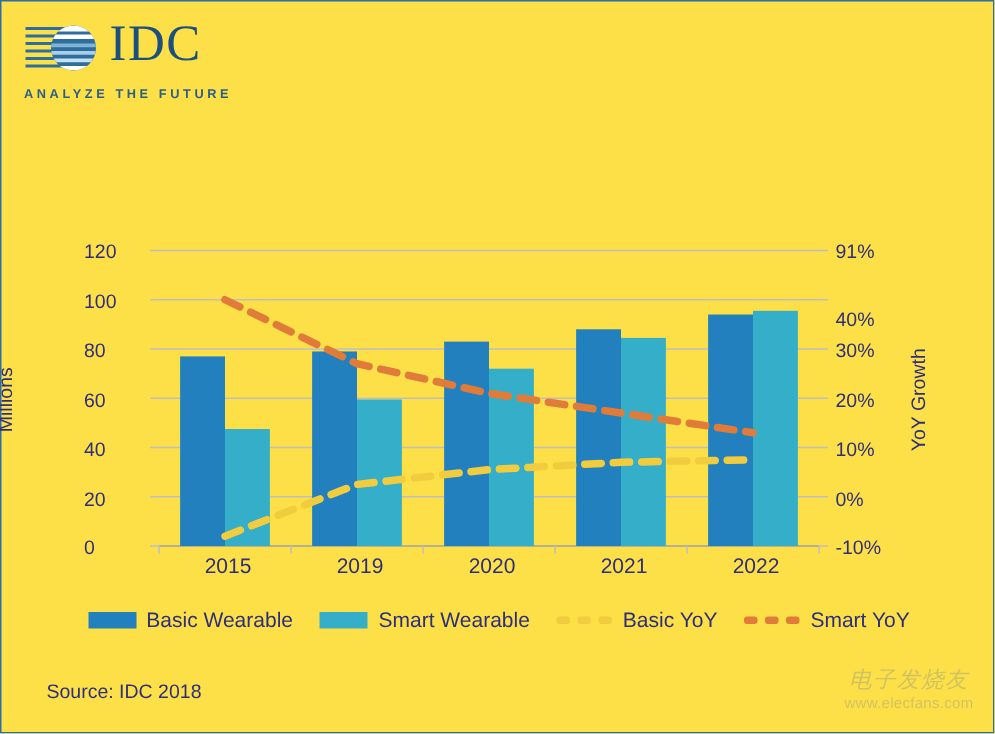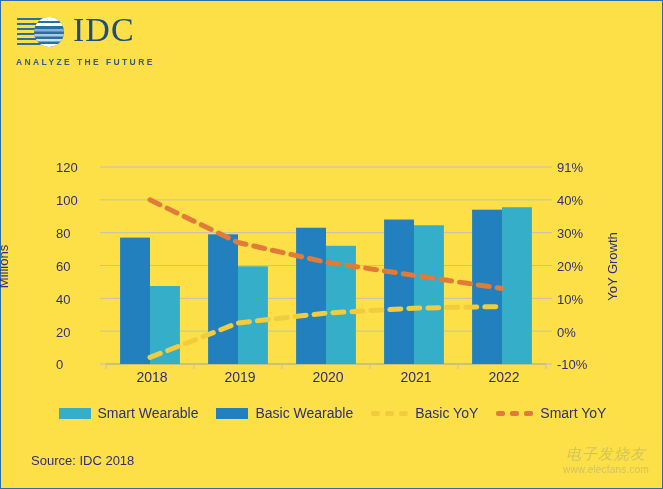--- a/index.html
+++ b/index.html
@@ -144,21 +144,21 @@
 
     <div class="tick-label tick-left" style="left:55px;  top:159px;">120</div>
     <div class="tick-label tick-left" style="left:55px;  top:192px;">100</div>
     <div class="tick-label tick-left" style="left:55px;  top:225px;">80</div>
     <div class="tick-label tick-left" style="left:55px;  top:258px;">60</div>
     <div class="tick-label tick-left" style="left:55px;  top:291px;">40</div>
     <div class="tick-label tick-left" style="left:55px;  top:324px;">20</div>
     <div class="tick-label tick-left" style="left:55px;  top:356px;">0</div>
 
     <div class="tick-label tick-right" style="left:556px; top:159px;">91%</div>
-    <div class="tick-label tick-right" style="left:556px; top:192px;">40%</div>
+    <div class="tick-label tick-right" style="left:556px; top:204px;">40%</div>
     <div class="tick-label tick-right" style="left:556px; top:225px;">30%</div>
     <div class="tick-label tick-right" style="left:556px; top:258px;">20%</div>
     <div class="tick-label tick-right" style="left:556px; top:291px;">10%</div>
     <div class="tick-label tick-right" style="left:556px; top:324px;">0%</div>
     <div class="tick-label tick-right" style="left:556px; top:356px;">-10%</div>
 
     <svg id="canvas" width="663" height="489" style="position:absolute;left:0;top:0;">
         <line x1="105" y1="363" x2="545" y2="363" stroke="#9aa3ad" stroke-width="1"></line>
         <line x1="105" y1="330.1666666666667" x2="545" y2="330.1666666666667" stroke="#bfbfbf" stroke-width="1"></line>
         <line x1="105" y1="297.33333333333337" x2="545" y2="297.33333333333337" stroke="#bfbfbf" stroke-width="1"></line>
@@ -193,35 +193,35 @@
         <rect x="471.08" y="208.68333333333334" width="29.92" height="154.31666666666666" fill="#2280bf"></rect>
         <rect x="149" y="285.02083333333337" width="29.92" height="77.97916666666663" fill="#35aec9"></rect>
         <rect x="237" y="265.3208333333333" width="29.92" height="97.67916666666667" fill="#35aec9"></rect>
         <rect x="325" y="244.8" width="29.92" height="118.19999999999999" fill="#35aec9"></rect>
         <rect x="413" y="224.27916666666667" width="29.92" height="138.72083333333333" fill="#35aec9"></rect>
         <rect x="501" y="206.22083333333333" width="29.92" height="156.77916666666667" fill="#35aec9"></rect>
         <path d="M149 356.43333333333334 L237 321.9583333333333 L325 312.10833333333335 L413 307.18333333333334 L501 305.5416666666667" fill="none" stroke="#f2cc3f" stroke-width="5" stroke-dasharray="11 8" stroke-linecap="round"></path>
         <path d="M149 198.83333333333331 L237 241.51666666666665 L325 261.21666666666664 L413 274.35 L501 287.48333333333335" fill="none" stroke="#e07b39" stroke-width="5" stroke-dasharray="11 8" stroke-linecap="round"></path>
       </svg>
 
-    <div class="xtick" style="left:116px; top:368px;">2018</div>
+    <div class="xtick" style="left:116px; top:368px;">2015</div>
     <div class="xtick" style="left:204px; top:368px;">2019</div>
     <div class="xtick" style="left:292px; top:368px;">2020</div>
     <div class="xtick" style="left:380px; top:368px;">2021</div>
     <div class="xtick" style="left:468px; top:368px;">2022</div>
   </div>
 
   <div id="legend">
     <div class="legend-item">
+      <div class="legend-swatch" id="sw-basic" style="background: rgb(34, 128, 191);"></div>
+      <div class="legend-label">Basic Wearable</div>
+    </div>
+    <div class="legend-item">
       <div class="legend-swatch" id="sw-smart" style="background: rgb(53, 174, 201);"></div>
       <div class="legend-label">Smart Wearable</div>
-    </div>
-    <div class="legend-item">
-      <div class="legend-swatch" id="sw-basic" style="background: rgb(34, 128, 191);"></div>
-      <div class="legend-label">Basic Wearable</div>
     </div>
     <div class="legend-item">
       <div class="legend-dash" id="dash-basic">
         <span style="left: 0px; background: rgb(242, 204, 63);"></span>
           <span style="left: 14px; background: rgb(242, 204, 63);"></span>
           <span style="left: 28px; background: rgb(242, 204, 63);"></span>
       </div>
       <div class="legend-label">Basic YoY</div>
     </div>
     <div class="legend-item">

